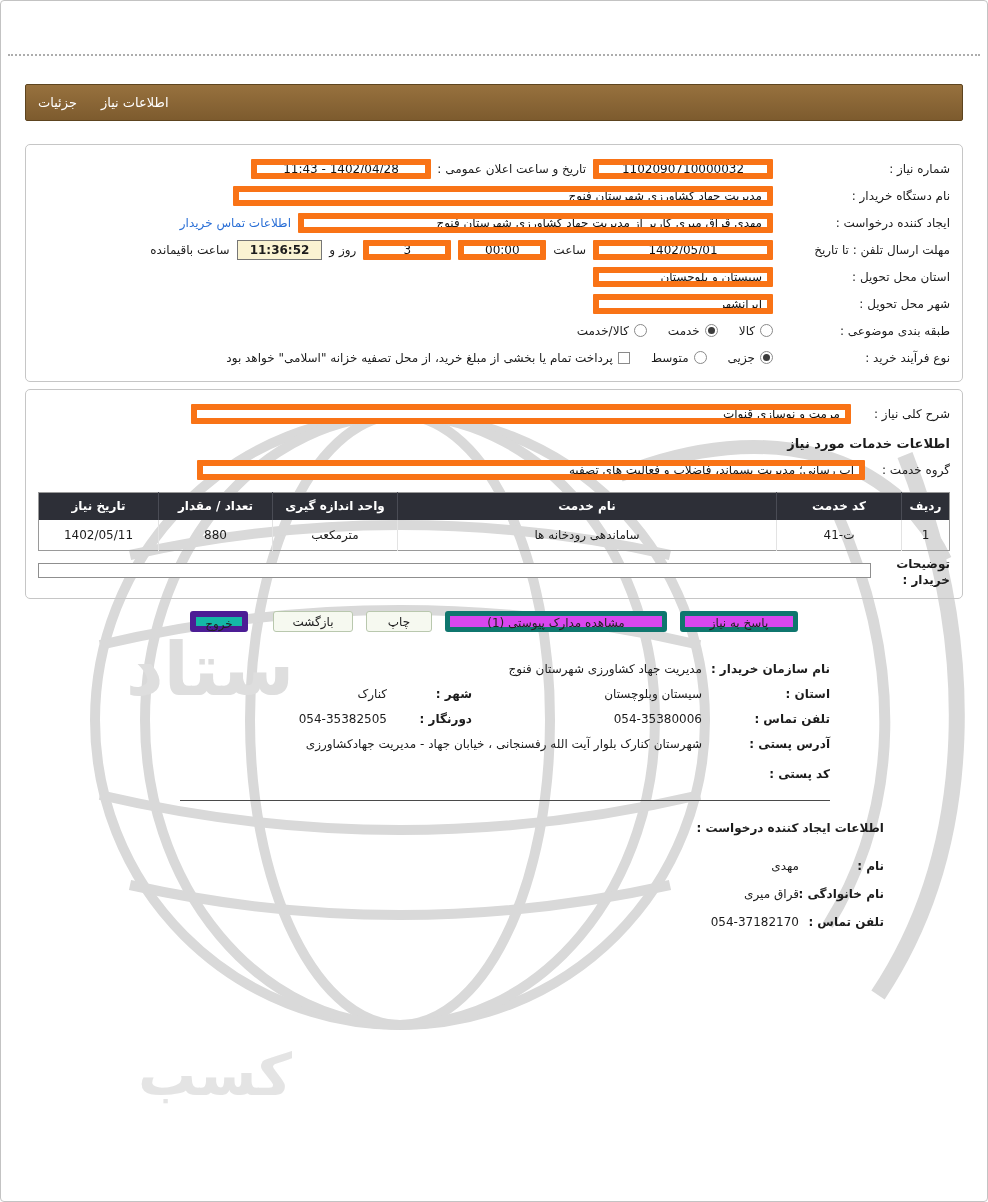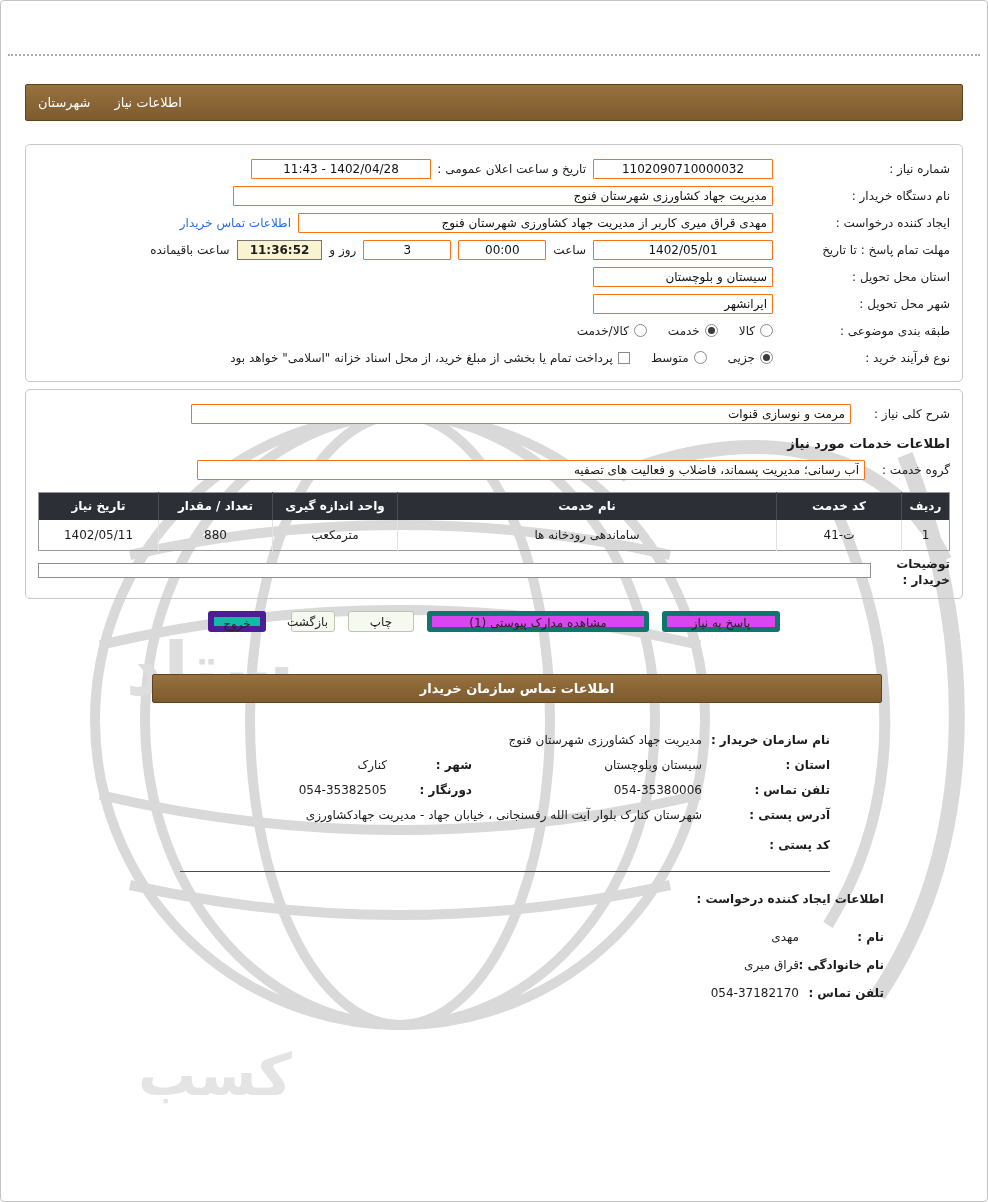--- a/index.html
+++ b/index.html
@@ -11,21 +11,21 @@
   .dotted{border-top:2px dotted #adadad;margin:54px 8px 0}
   .brown{background:linear-gradient(180deg,#97713e,#7d5b2e);border:1px solid #5d441f;color:#fff}
   .tab-bar{margin:28px 25px 0;height:37px;display:flex;align-items:center;justify-content:flex-end;gap:24px;padding:0 12px;border-radius:2px}
   .tab{font-size:13px;color:#fff;cursor:pointer;white-space:nowrap}
   .box{border:1px solid #c6c6c6;border-radius:5px;margin:0 25px;padding:10px 12px;background:transparent}
   .form-box{margin-top:23px}
   .need-box{margin-top:7px}
   .frow{display:flex;align-items:center;gap:7px;min-height:27px}
   .flabel{flex:none;width:170px;white-space:nowrap}
   .w148{width:148px}
-  .tb{height:20px;border:1px solid #f97316;background:#fff;padding:0 5px;font-family:inherit;font-size:12px;color:#111;border-radius:1px}
+  .tb{height:20px;border:6px solid #f97316;background:#fff;padding:0 5px;font-family:inherit;font-size:12px;color:#111;border-radius:1px}
   .ltr{direction:ltr;text-align:center}
   .w180{width:180px}.w540{width:540px}.w475{width:475px}.w88{width:88px}
   .link{color:#2a6fd6;cursor:pointer;white-space:nowrap}
   .opt{display:inline-flex;align-items:center;gap:5px;margin-left:14px;white-space:nowrap}
   .radio{flex:none;width:13px;height:13px;border:1px solid #8a8a8a;border-radius:50%;background:#fff;display:inline-block}
   .radio.sel::after{content:"";display:block;width:7px;height:7px;margin:2px;border-radius:50%;background:#3c3c3c}
   .checkbox{flex:none;width:12px;height:12px;border:1px solid #8a8a8a;background:#fff;display:inline-block}
   .countdown{background:#faf3d2;border:1px solid #767676;height:20px;line-height:18px;padding:0 12px;font-weight:bold;direction:ltr;white-space:nowrap}
   .blabel{flex:none;font-weight:normal;white-space:nowrap}
   .w92{width:92px}.w78{width:78px}
@@ -36,21 +36,21 @@
   .svc td{height:31px;text-align:center;font-size:12px;border-left:1px solid #e3e3e3;background:transparent}
   .svc td:last-child{border-left:none}
   .notes-row{align-items:flex-start;margin-top:5px}
   .notes-label{flex:none;width:72px;font-weight:bold;line-height:1.3}
   .notes-input{flex:1;height:15px;border:1px solid #8f8f8f;background:#fff;margin-top:6px}
   .btn-row{display:flex;justify-content:center;align-items:center;gap:13px;margin-top:12px}
   .btn{height:21px;border-radius:3px;font-family:inherit;font-size:12px;color:#222;cursor:pointer;padding:0 6px;white-space:nowrap}
   .btn.green{background:#d946ef;border:5px solid #0f766e}
   .btn.pale{background:#f6f9f0;border:1px solid #b9c8ae}
   .btn.pink{background:#14b8a6;border:6px solid #4c1d95}
-  .btn-respond{width:118px}.btn-view{width:222px}.btn-print{width:66px}.btn-back{width:44px}.btn-exit{width:58px;margin-right:12px}
+  .btn-respond{width:118px}.btn-view{width:222px}.btn-print{width:66px}.btn-back{width:80px}.btn-exit{width:58px;margin-right:12px}
   .contact-bar{margin:42px 106px 0 0;width:730px;height:29px;display:flex;align-items:center;justify-content:center;font-weight:bold;font-size:13px;border-radius:2px}
   .info{margin:30px 158px 0 0;width:676px}
   .irow{display:flex;align-items:flex-start;margin-bottom:8px;min-height:17px}
   .irow.mb13{margin-bottom:13px}
   .ilabel{flex:none;width:128px;font-weight:bold;white-space:nowrap}
   .ival{flex:1}
   .ival1{flex:none;width:230px}
   .ilabel2{flex:none;width:85px;font-weight:bold;white-space:nowrap}
   .sep{border:0;border-top:1px solid #4a4a4a;width:650px;margin:16px 158px 0 0}
   .creator{margin:20px 104px 0 0;width:676px}
@@ -82,21 +82,21 @@
 </div>
 
 <div class="page-border"></div>
 
 <div class="content">
 
   <div class="dotted"></div>
 
   <div class="tab-bar brown">
     <span class="tab">اطلاعات نیاز</span>
-    <span class="tab">شهرستان</span>
+    <span class="tab">جزئیات</span>
   </div>
 
   <div class="box form-box">
 
     <div class="frow">
       <span class="flabel">شماره نیاز :</span>
       <input class="tb w180 ltr" readonly="" value="1102090710000032" style="">
       <span class="flabel w148">تاریخ و ساعت اعلان عمومی :</span>
       <input class="tb w180 ltr" readonly="" value="11:43 - 1402/04/28" style="">
     </div>
@@ -106,21 +106,21 @@
       <input class="tb w540" readonly="" value="مدیریت جهاد کشاورزی شهرستان فنوج" style="">
     </div>
 
     <div class="frow">
       <span class="flabel">ایجاد کننده درخواست :</span>
       <input class="tb w475" readonly="" value="مهدی قراق میری کاربر از مدیریت جهاد کشاورزی شهرستان فنوج" style="">
       <span class="link">اطلاعات تماس خریدار</span>
     </div>
 
     <div class="frow">
-      <span class="flabel">مهلت تمام پاسخ : تا تاریخ</span>
+      <span class="flabel">مهلت ارسال تلفن : تا تاریخ</span>
       <input class="tb w180 ltr" readonly="" value="1402/05/01" style="">
       <span>ساعت</span>
       <input class="tb w88 ltr" readonly="" value="00:00" style="">
       <input class="tb w88 ltr" readonly="" value="3" style="">
       <span>روز و</span>
       <span class="countdown">11:36:52</span>
       <span>ساعت باقیمانده</span>
     </div>
 
     <div class="frow">
@@ -154,21 +154,21 @@
       <span class="opt">
         <span class="radio sel"></span>
         <span>جزیی</span>
       </span>
       <span class="opt">
         <span class="radio"></span>
         <span>متوسط</span>
       </span>
       <span class="opt">
         <span class="checkbox"></span>
-        <span>پرداخت تمام یا بخشی از مبلغ خرید، از محل اسناد خزانه "اسلامی" خواهد بود</span>
+        <span>پرداخت تمام یا بخشی از مبلغ خرید، از محل تصفیه خزانه "اسلامی" خواهد بود</span>
       </span>
     </div>
 
   </div>
 
   <div class="box need-box">
 
     <div class="frow">
       <span class="blabel w92">شرح کلی نیاز :</span>
       <input class="tb" style="width: 660px;" readonly="" value="مرمت و نوسازی قنوات">
@@ -212,23 +212,20 @@
   </div>
 
   <div class="btn-row">
     <button class="btn green btn-respond">پاسخ به نیاز</button>
     <button class="btn green btn-view">مشاهده مدارک پیوستی (1)</button>
     <button class="btn pale btn-print">چاپ</button>
     <button class="btn pale btn-back">بازگشت</button>
     <button class="btn pink btn-exit">خروج</button>
   </div>
 
-  <div class="contact-bar brown">
-    <span>اطلاعات تماس سازمان خریدار</span>
-  </div>
 
   <div class="info">
 
     <div class="irow">
       <span class="ilabel">نام سازمان خریدار :</span>
       <span class="ival">مدیریت جهاد کشاورزی شهرستان فنوج</span>
     </div>
 
     <div class="irow">
       <span class="ilabel">استان :</span>

